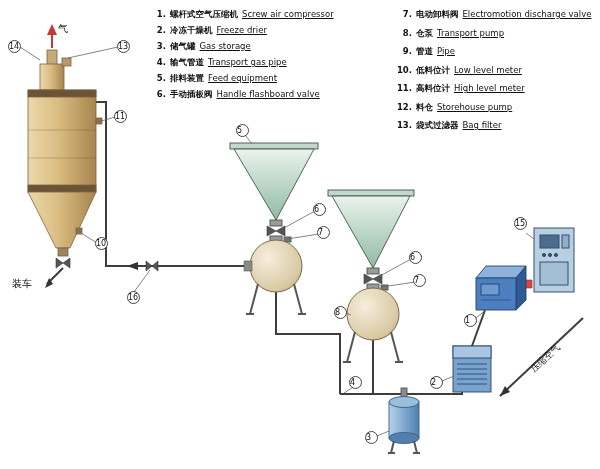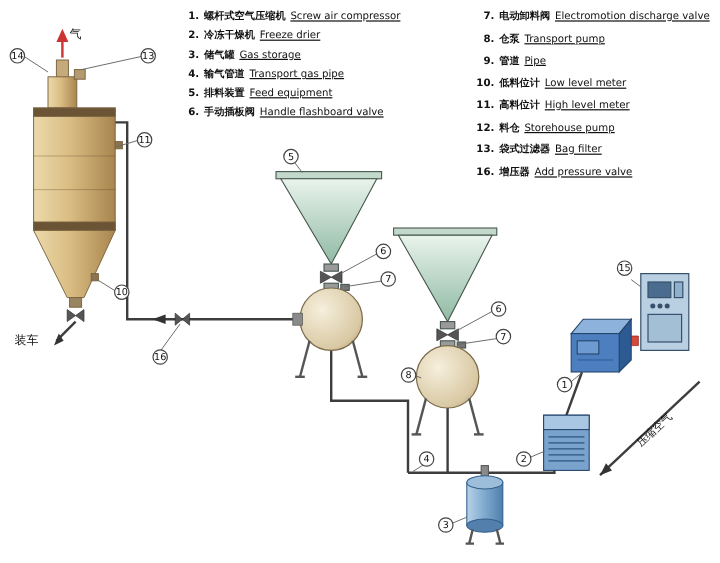--- a/index.html
+++ b/index.html
@@ -14,21 +14,21 @@
   #legend-col2 { left:396px; top:8px; }
   .legend-row { display:flex; white-space:nowrap; font-size:8.5px; line-height:12px; color:#111; }
   #legend-col1 .legend-row { margin-bottom:4px; }
   #legend-col2 .legend-row { margin-bottom:6.5px; }
   .lnum { font-weight:bold; width:16px; text-align:right; margin-right:4px; flex:none; }
   .lzh  { font-weight:bold; margin-right:4px; }
   .len  { font-weight:normal;text-decoration:underline; }
 
   
   .callout { position:absolute; width:13px; height:13px; border:1px solid #444; border-radius:50%;
-             background:#fff; font-size:8px; line-height:11px; text-align:center; color:#111; z-index:3; }
+             background:#fff; font-size:8px; line-height:11px; text-align:left; color:#111; z-index:3; }
 
   
   .dlabel { position:absolute; font-size:10px; color:#111; z-index:3; }
   .dlabel.rot { font-size:9px; transform:rotate(-43deg); transform-origin:left top; }
 </style>
 </head>
 <body>
 
 <div class="stage">
 
@@ -268,25 +268,20 @@
     <div class="legend-row">
       <span class="lnum">12.</span>
       <span class="lzh">料仓</span>
       <span class="len">Storehouse pump</span>
     </div>
     <div class="legend-row">
       <span class="lnum">13.</span>
       <span class="lzh">袋式过滤器</span>
       <span class="len">Bag filter</span>
     </div>
-    <div class="legend-row">
-      <span class="lnum">16.</span>
-      <span class="lzh">增压器</span>
-      <span class="len">Add pressure valve</span>
-    </div>
   </div>
 
   <div class="callout" style="left:8px;top:40px">14</div>
   <div class="callout" style="left:117px;top:40px">13</div>
   <div class="callout" style="left:114px;top:110px">11</div>
   <div class="callout" style="left:95px;top:237px">10</div>
   <div class="callout" style="left:127px;top:291px">16</div>
   <div class="callout" style="left:236px;top:124px">5</div>
   <div class="callout" style="left:313px;top:203px">6</div>
   <div class="callout" style="left:317px;top:226px">7</div>

